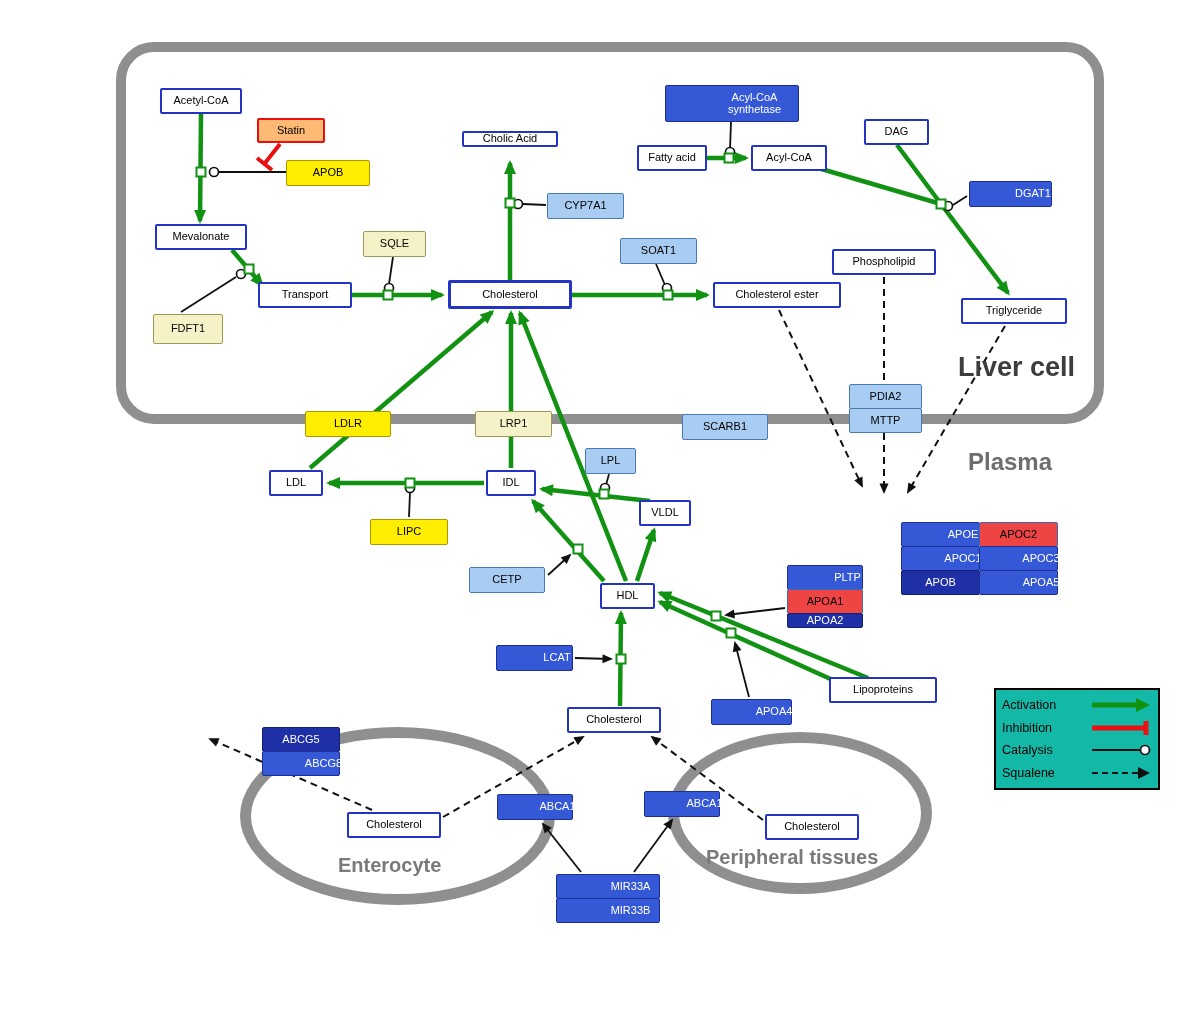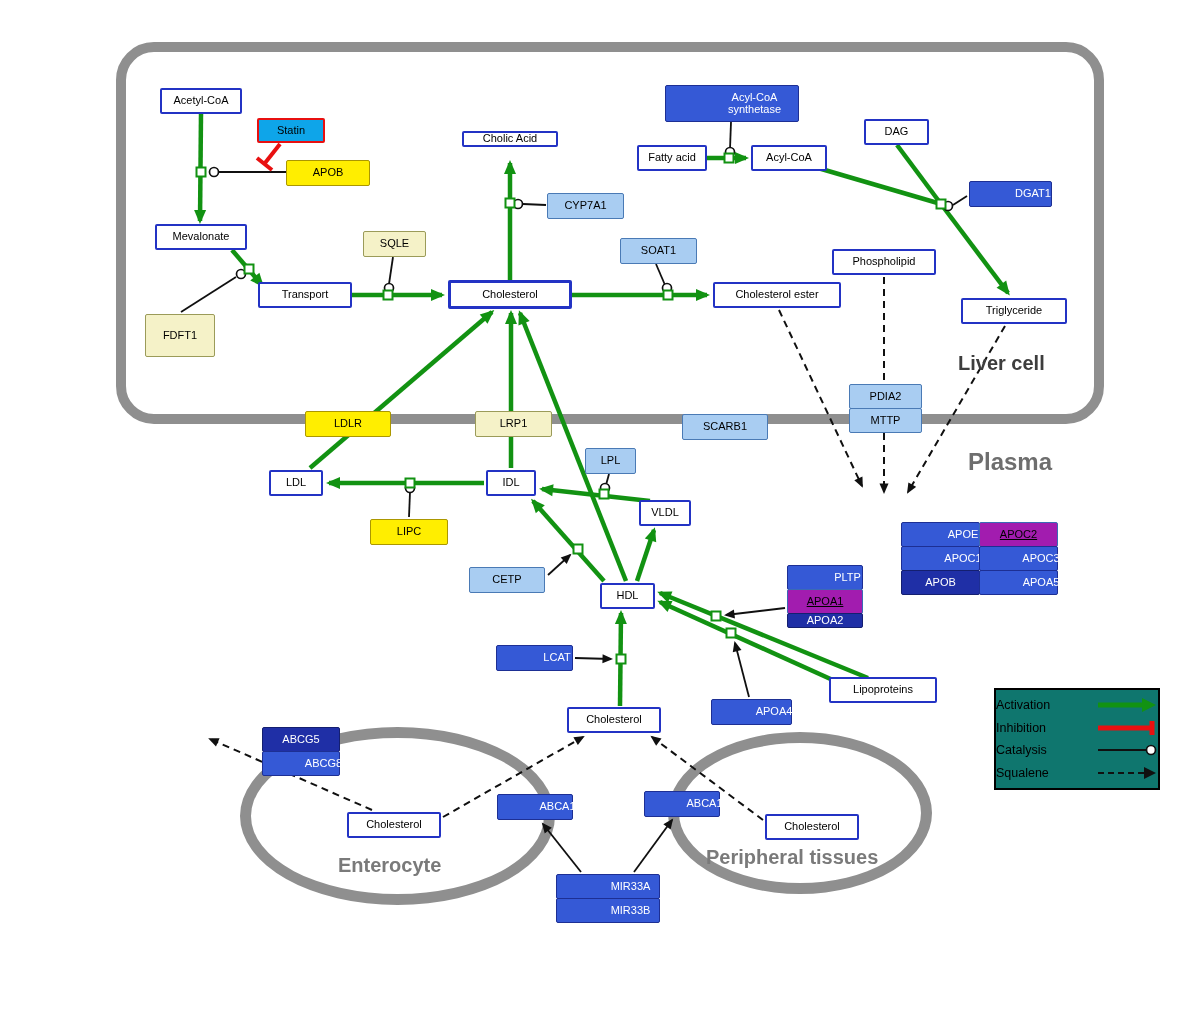--- a/index.html
+++ b/index.html
@@ -4,37 +4,37 @@
 <style>
   html,body{margin:0;padding:0;background:#fff;}
   #canvas{position:relative;width:1200px;height:1013px;background:#fff;overflow:hidden;
           font-family:"Liberation Sans",sans-serif;}
   #edges{position:absolute;left:0;top:0;z-index:1;}
   .membrane{position:absolute;border:10px solid #8f8f8f;box-sizing:border-box;background:transparent;z-index:0;}
   #liver-membrane{left:116px;top:42px;width:988px;height:382px;border-radius:38px;}
   #enterocyte-membrane{left:240px;top:727px;width:315px;height:178px;border-radius:50%;border-width:11px;}
   #peripheral-membrane{left:668px;top:732px;width:264px;height:162px;border-radius:50%;border-width:11px;}
   .region-label{position:absolute;font-weight:bold;z-index:2;}
-  #liver-label{left:958px;top:352px;font-size:20px;color:#3d3d3d;}
+  #liver-label{left:958px;top:352px;font-size:27px;color:#3d3d3d;}
   #plasma-label{left:968px;top:448px;font-size:24px;color:#6e6e6e;}
   #enterocyte-label{left:338px;top:854px;font-size:20px;color:#7a7a7a;}
   #peripheral-label{left:706px;top:846px;font-size:20px;color:#7a7a7a;}
   .node{position:absolute;display:flex;align-items:center;justify-content:center;text-align:center;
         box-sizing:border-box;font-size:11px;line-height:1.05;color:#000;z-index:3;border-radius:2px;cursor:pointer;}
   .met{background:#fff;border:2px solid #2333c4;}
   .met-bold{border-width:3px;}
-  .statin{background:#0ea5e9;border:2.5px solid #e81010;}
+  .statin{background:#fdba74;border:2.5px solid #e81010;}
   .g-yellow{background:#ffee00;border:1.5px solid #ab9700;}
   .g-cream{background:#f5f2c8;border:1.5px solid #9b9b59;}
   .g-lblue{background:#a9cdf2;border:1.5px solid #4a7ab5;}
   .g-blue{background:#3559d6;border:1.5px solid #1d2f94;color:#fff;padding-left:45px;}
   .g-dblue{background:#1f2fa6;border:1.5px solid #141f70;color:#fff;}
-  .g-mlblue{background:#a21caf;border:1.5px solid #3a6ab5;color:#000;text-decoration:underline;}
+  .g-mlblue{background:#ef4444;border:1.5px solid #3a6ab5;color:#000;}
   #legend{position:absolute;left:994px;top:688px;width:166px;height:102px;border:2px solid #000;
-          background:#0f766e;z-index:3;box-sizing:border-box;padding:4px 0;display:flex;flex-direction:column;justify-content:space-between;}
+          background:#14b8a6;z-index:3;box-sizing:border-box;padding:4px 6px;display:flex;flex-direction:column;justify-content:space-between;}
   .legend-row{display:flex;align-items:center;justify-content:space-between;height:22px;}
   .legend-row span{font-size:12.5px;color:#000;}
 </style>
 </head>
 <body>
 
 <div id="canvas">
 
   <div class="membrane" id="liver-membrane"></div>
   <div class="membrane" id="enterocyte-membrane"></div>
@@ -138,21 +138,21 @@
 
   <div class="region-label" id="liver-label">Liver cell</div>
   <div class="region-label" id="plasma-label">Plasma</div>
   <div class="region-label" id="enterocyte-label">Enterocyte</div>
   <div class="region-label" id="peripheral-label">Peripheral tissues</div>
 
   <div class="node met" style="left:160px;top:88px;width:82px;height:26px">Acetyl-CoA</div>
   <div class="node statin" style="left:257px;top:118px;width:68px;height:25px">Statin</div>
   <div class="node g-yellow" style="left:286px;top:160px;width:84px;height:26px">APOB</div>
   <div class="node met" style="left:155px;top:224px;width:92px;height:26px">Mevalonate</div>
-  <div class="node g-cream" style="left:145px;top:314px;width:70px;height:43px">FDFT1</div>
+  <div class="node g-cream" style="left:153px;top:314px;width:70px;height:30px">FDFT1</div>
   <div class="node met" style="left:258px;top:282px;width:94px;height:26px">Transport</div>
   <div class="node g-cream" style="left:363px;top:231px;width:63px;height:26px">SQLE</div>
   <div class="node met" style="left:462px;top:131px;width:96px;height:16px">Cholic Acid</div>
   <div class="node g-lblue" style="left:547px;top:193px;width:77px;height:26px">CYP7A1</div>
   <div class="node met met-bold" style="left:448px;top:280px;width:124px;height:29px">Cholesterol</div>
   <div class="node g-lblue" style="left:620px;top:238px;width:77px;height:26px">SOAT1</div>
   <div class="node met" style="left:713px;top:282px;width:128px;height:26px">Cholesterol ester</div>
   <div class="node g-blue" style="left:665px;top:85px;width:134px;height:37px">Acyl-CoA synthetase</div>
   <div class="node met" style="left:637px;top:145px;width:70px;height:26px">Fatty acid</div>
   <div class="node met" style="left:751px;top:145px;width:76px;height:26px">Acyl-CoA</div>

